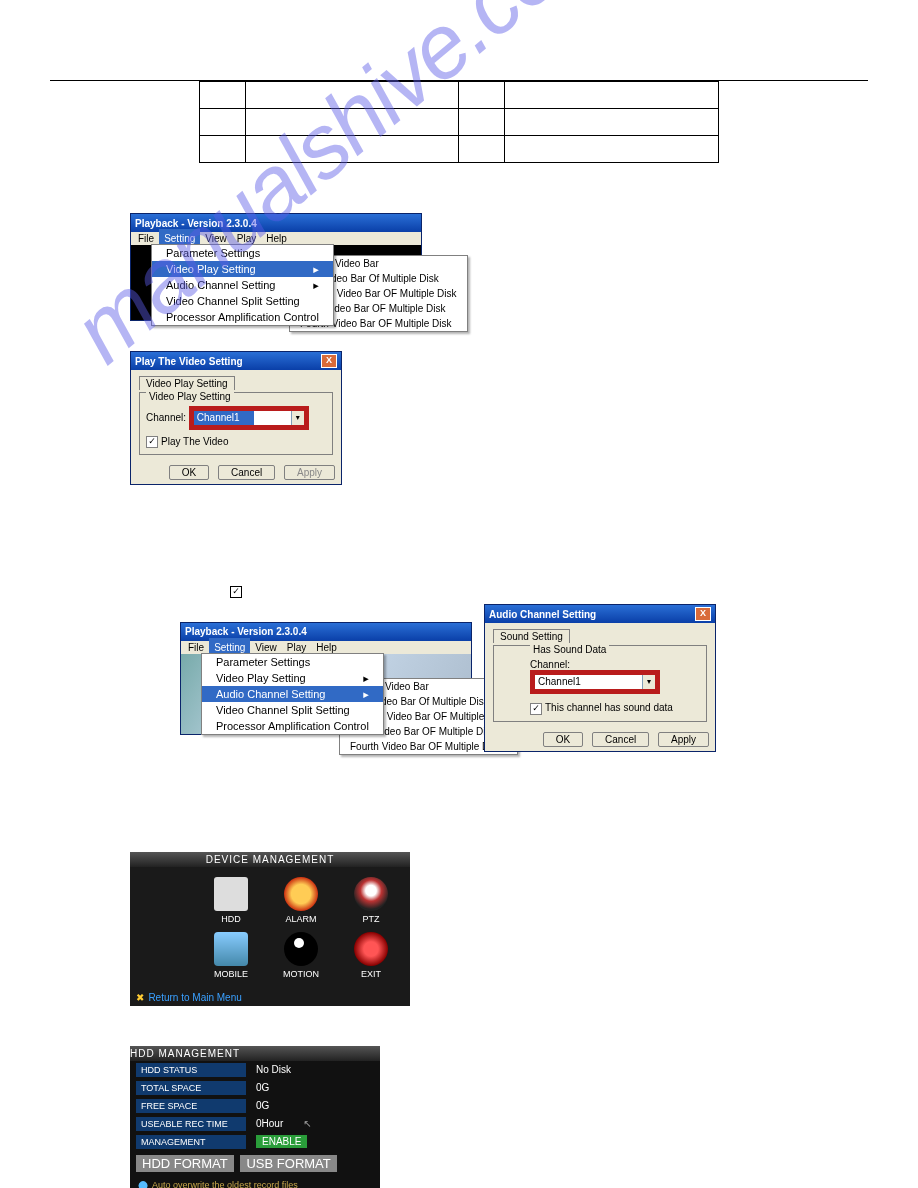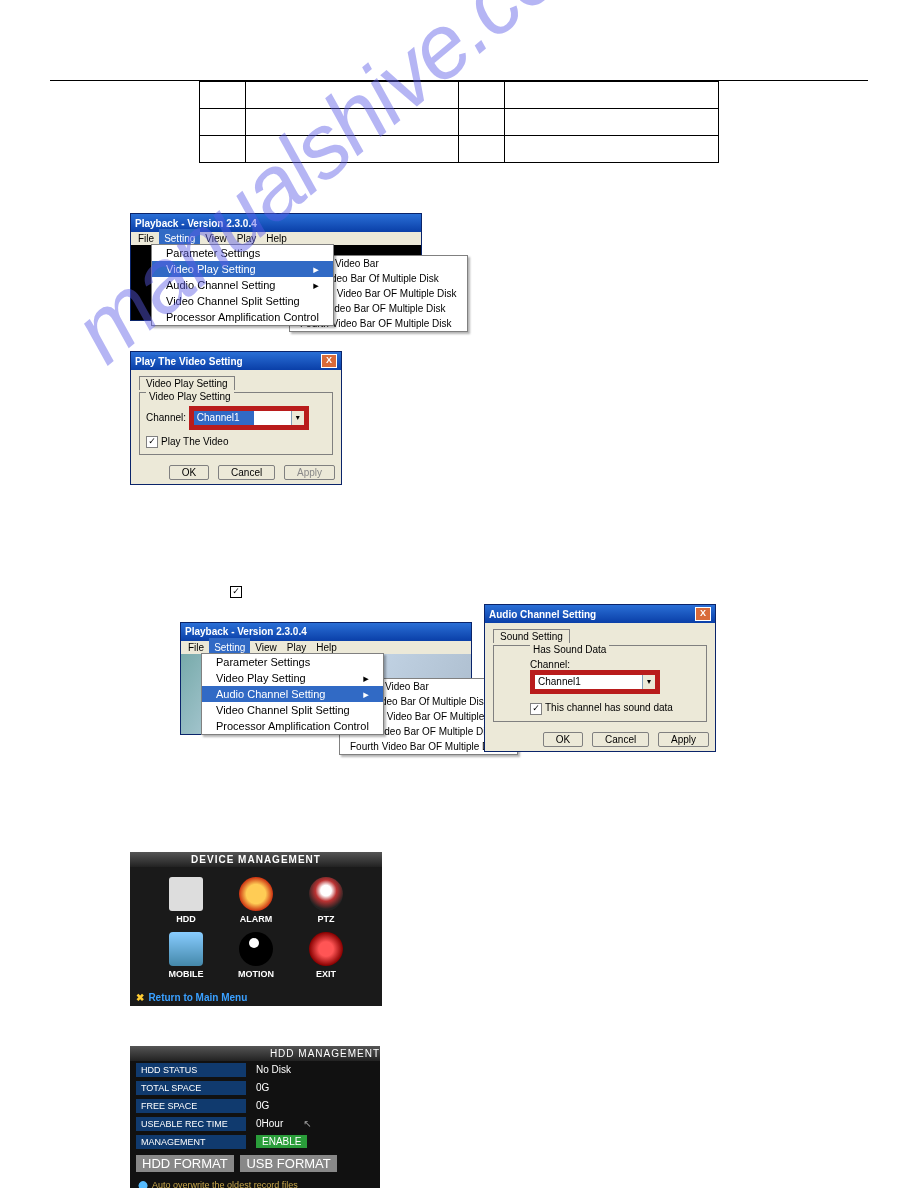--- a/index.html
+++ b/index.html
@@ -179,21 +179,21 @@
   .dvr-title {
     background: linear-gradient(to bottom,#555,#222);
     text-align:center;
     padding:2px 0;
     font-size:10px;
     letter-spacing:1px;
   }
   .dvr-grid {
     display:flex;
     flex-wrap:wrap;
-    justify-content:center;
+    justify-content:flex-end;
     padding:6px 4px;
   }
   .dvr-item {
     width:70px;
     text-align:center;
     font-size:9px;
     margin:4px 0;
   }
   .dvr-item .ic {
     width:34px;height:34px;
@@ -208,21 +208,21 @@
     font-size:10px;
     padding:3px 6px;
   }
   .hdd {
     background:#111;
     color:#fff;
     font-size:10px;
   }
   .hdd-title {
     background:linear-gradient(to bottom,#555,#222);
-    text-align:right;
+    text-align:left;
     padding:2px 0;
     letter-spacing:1px;
   }
   .hdd-row {
     display:flex;
     align-items:center;
     padding:2px 6px;
   }
   .hdd-label {
     background:#103a6e;
@@ -399,21 +399,21 @@
       <div class="btnrow">
         <span class="winbtn">OK</span>
         <span class="winbtn">Cancel</span>
         <span class="winbtn">Apply</span>
       </div>
     </div>
   </div>
 
   <div style="height:100px"></div>
 
-  <div class="dvr" style="width:252px; margin-left:80px;font-weight:bold;">
+  <div class="dvr" style="width:280px; margin-left:80px;">
     <div class="dvr-title">DEVICE MANAGEMENT</div>
     <div class="dvr-grid">
       <div class="dvr-item">
         <div class="ic" style="background:#ddd;border-radius:3px;"></div>
         <span>HDD</span>
       </div>
       <div class="dvr-item">
         <div class="ic" style="background:radial-gradient(circle,#ffcc55 40%,#cc3311 70%);border-radius:50%;"></div>
         <span>ALARM</span>
       </div>

